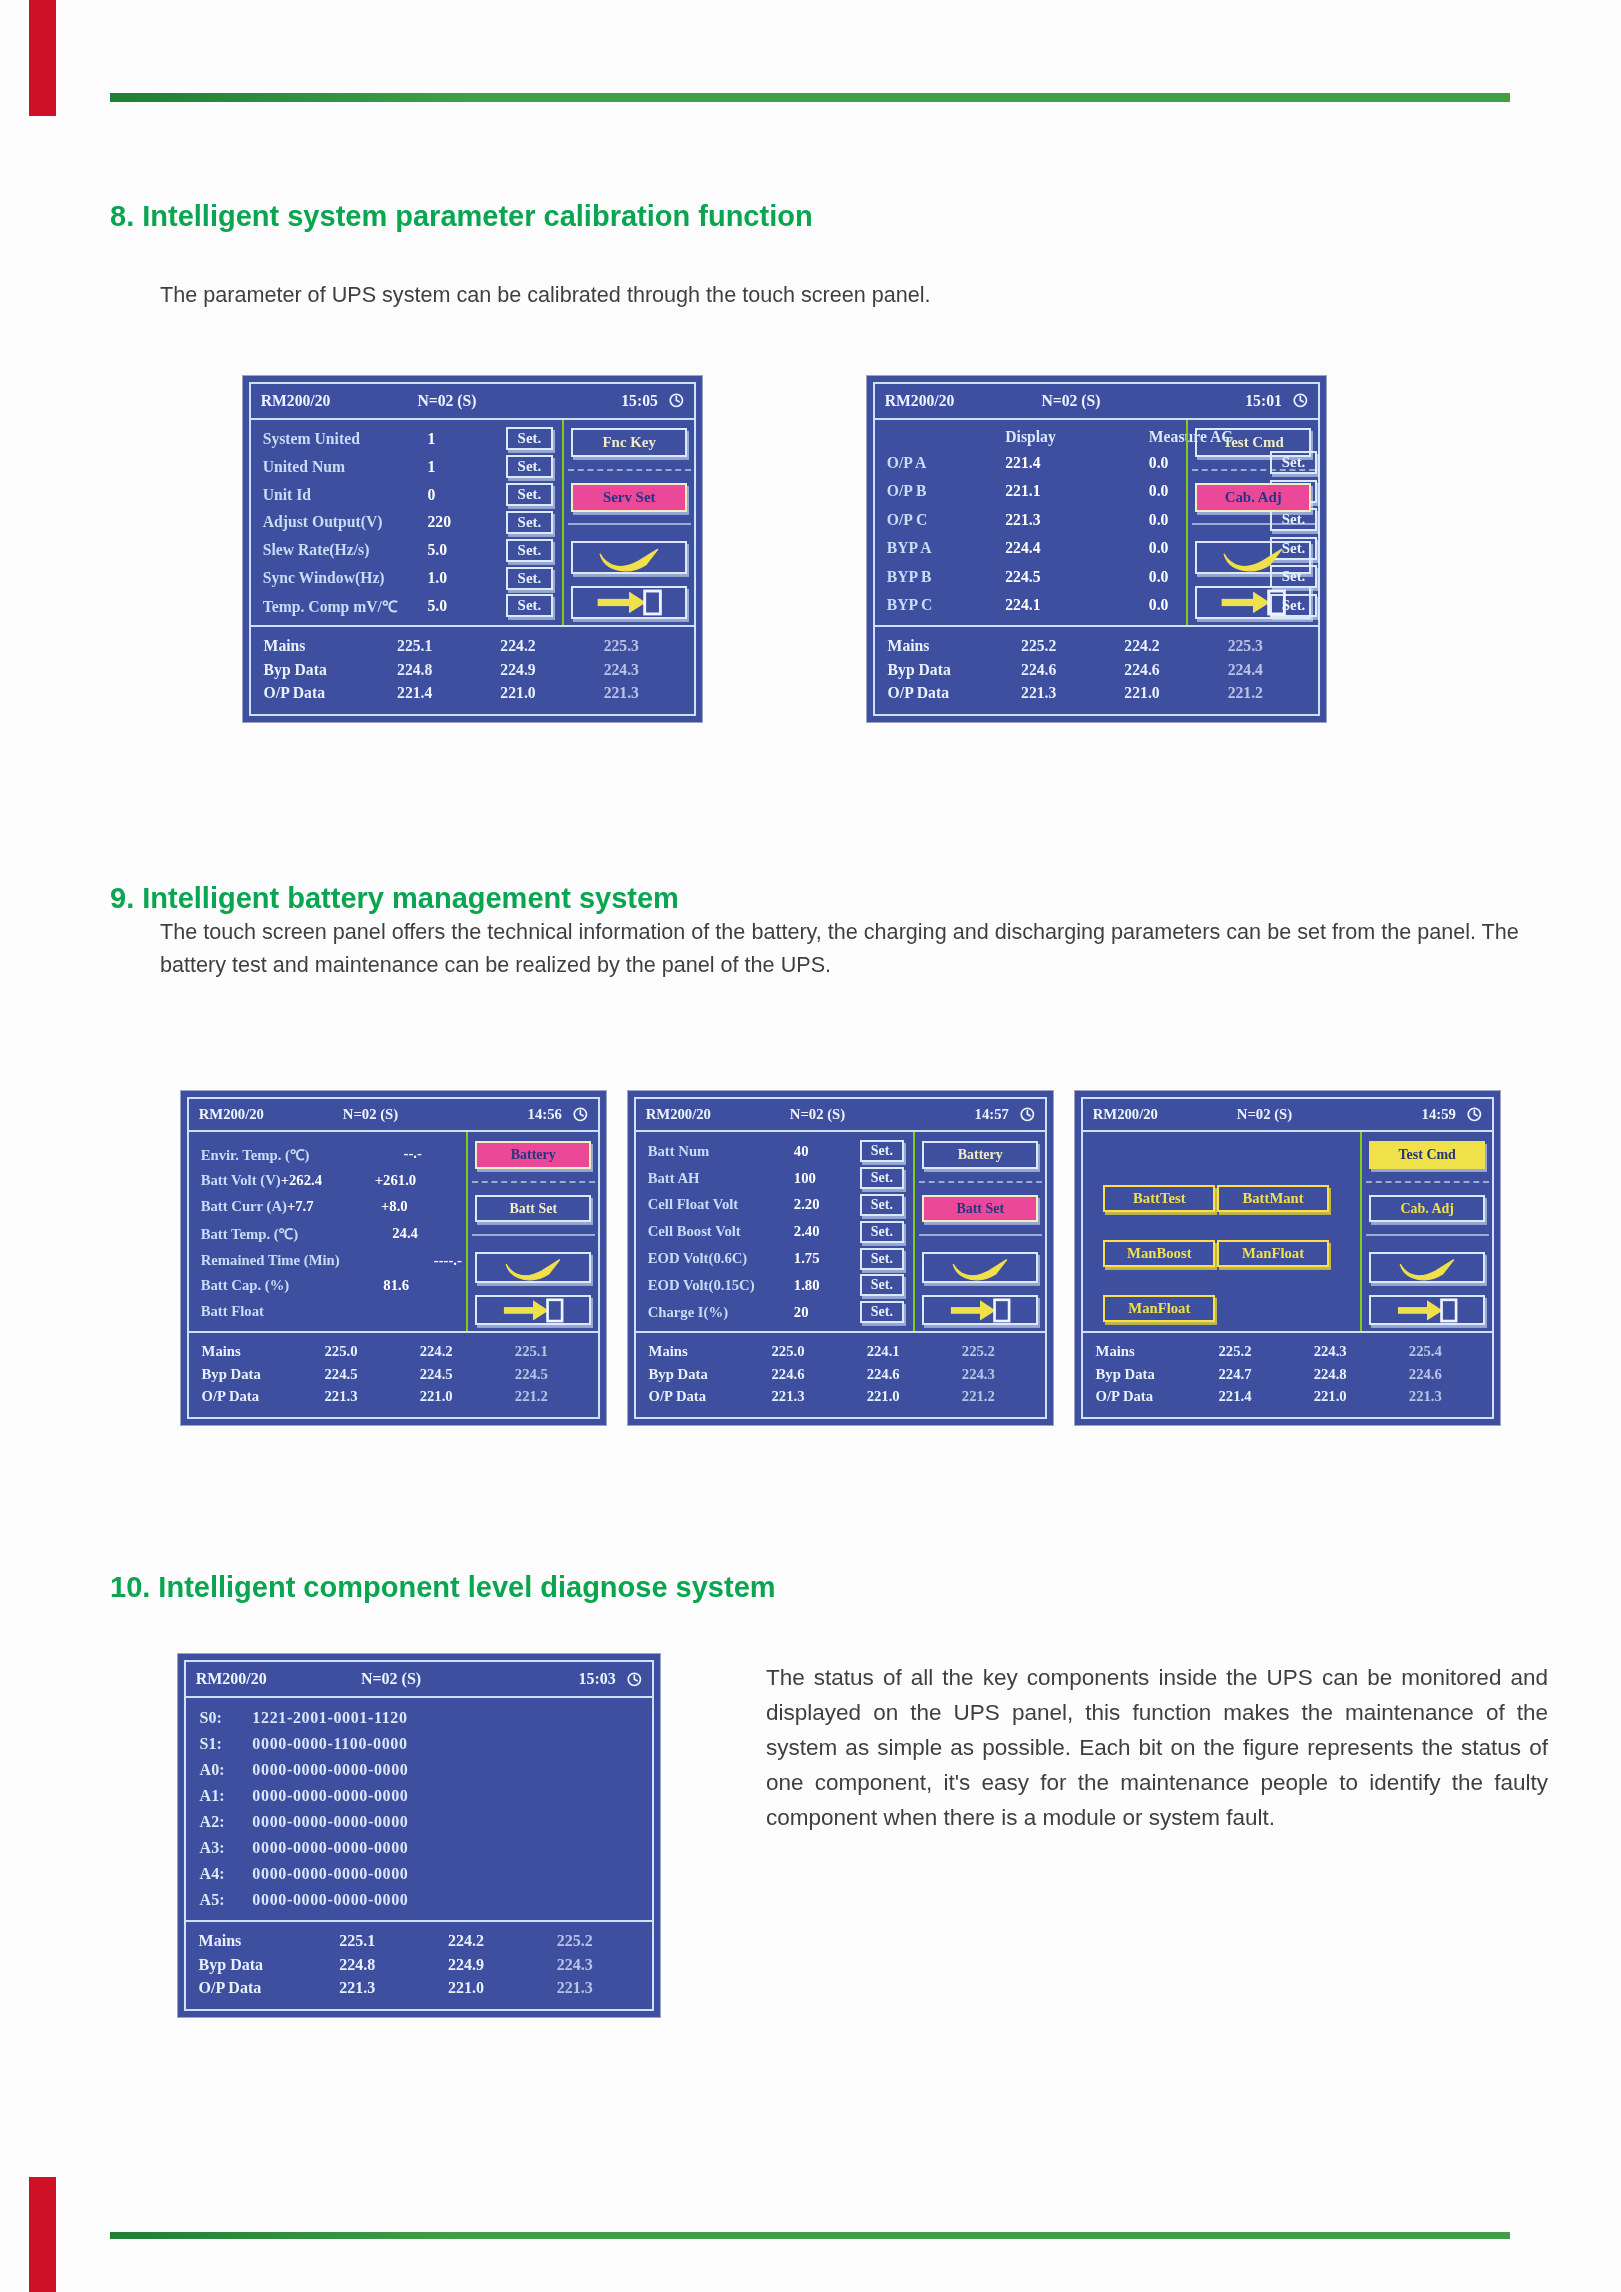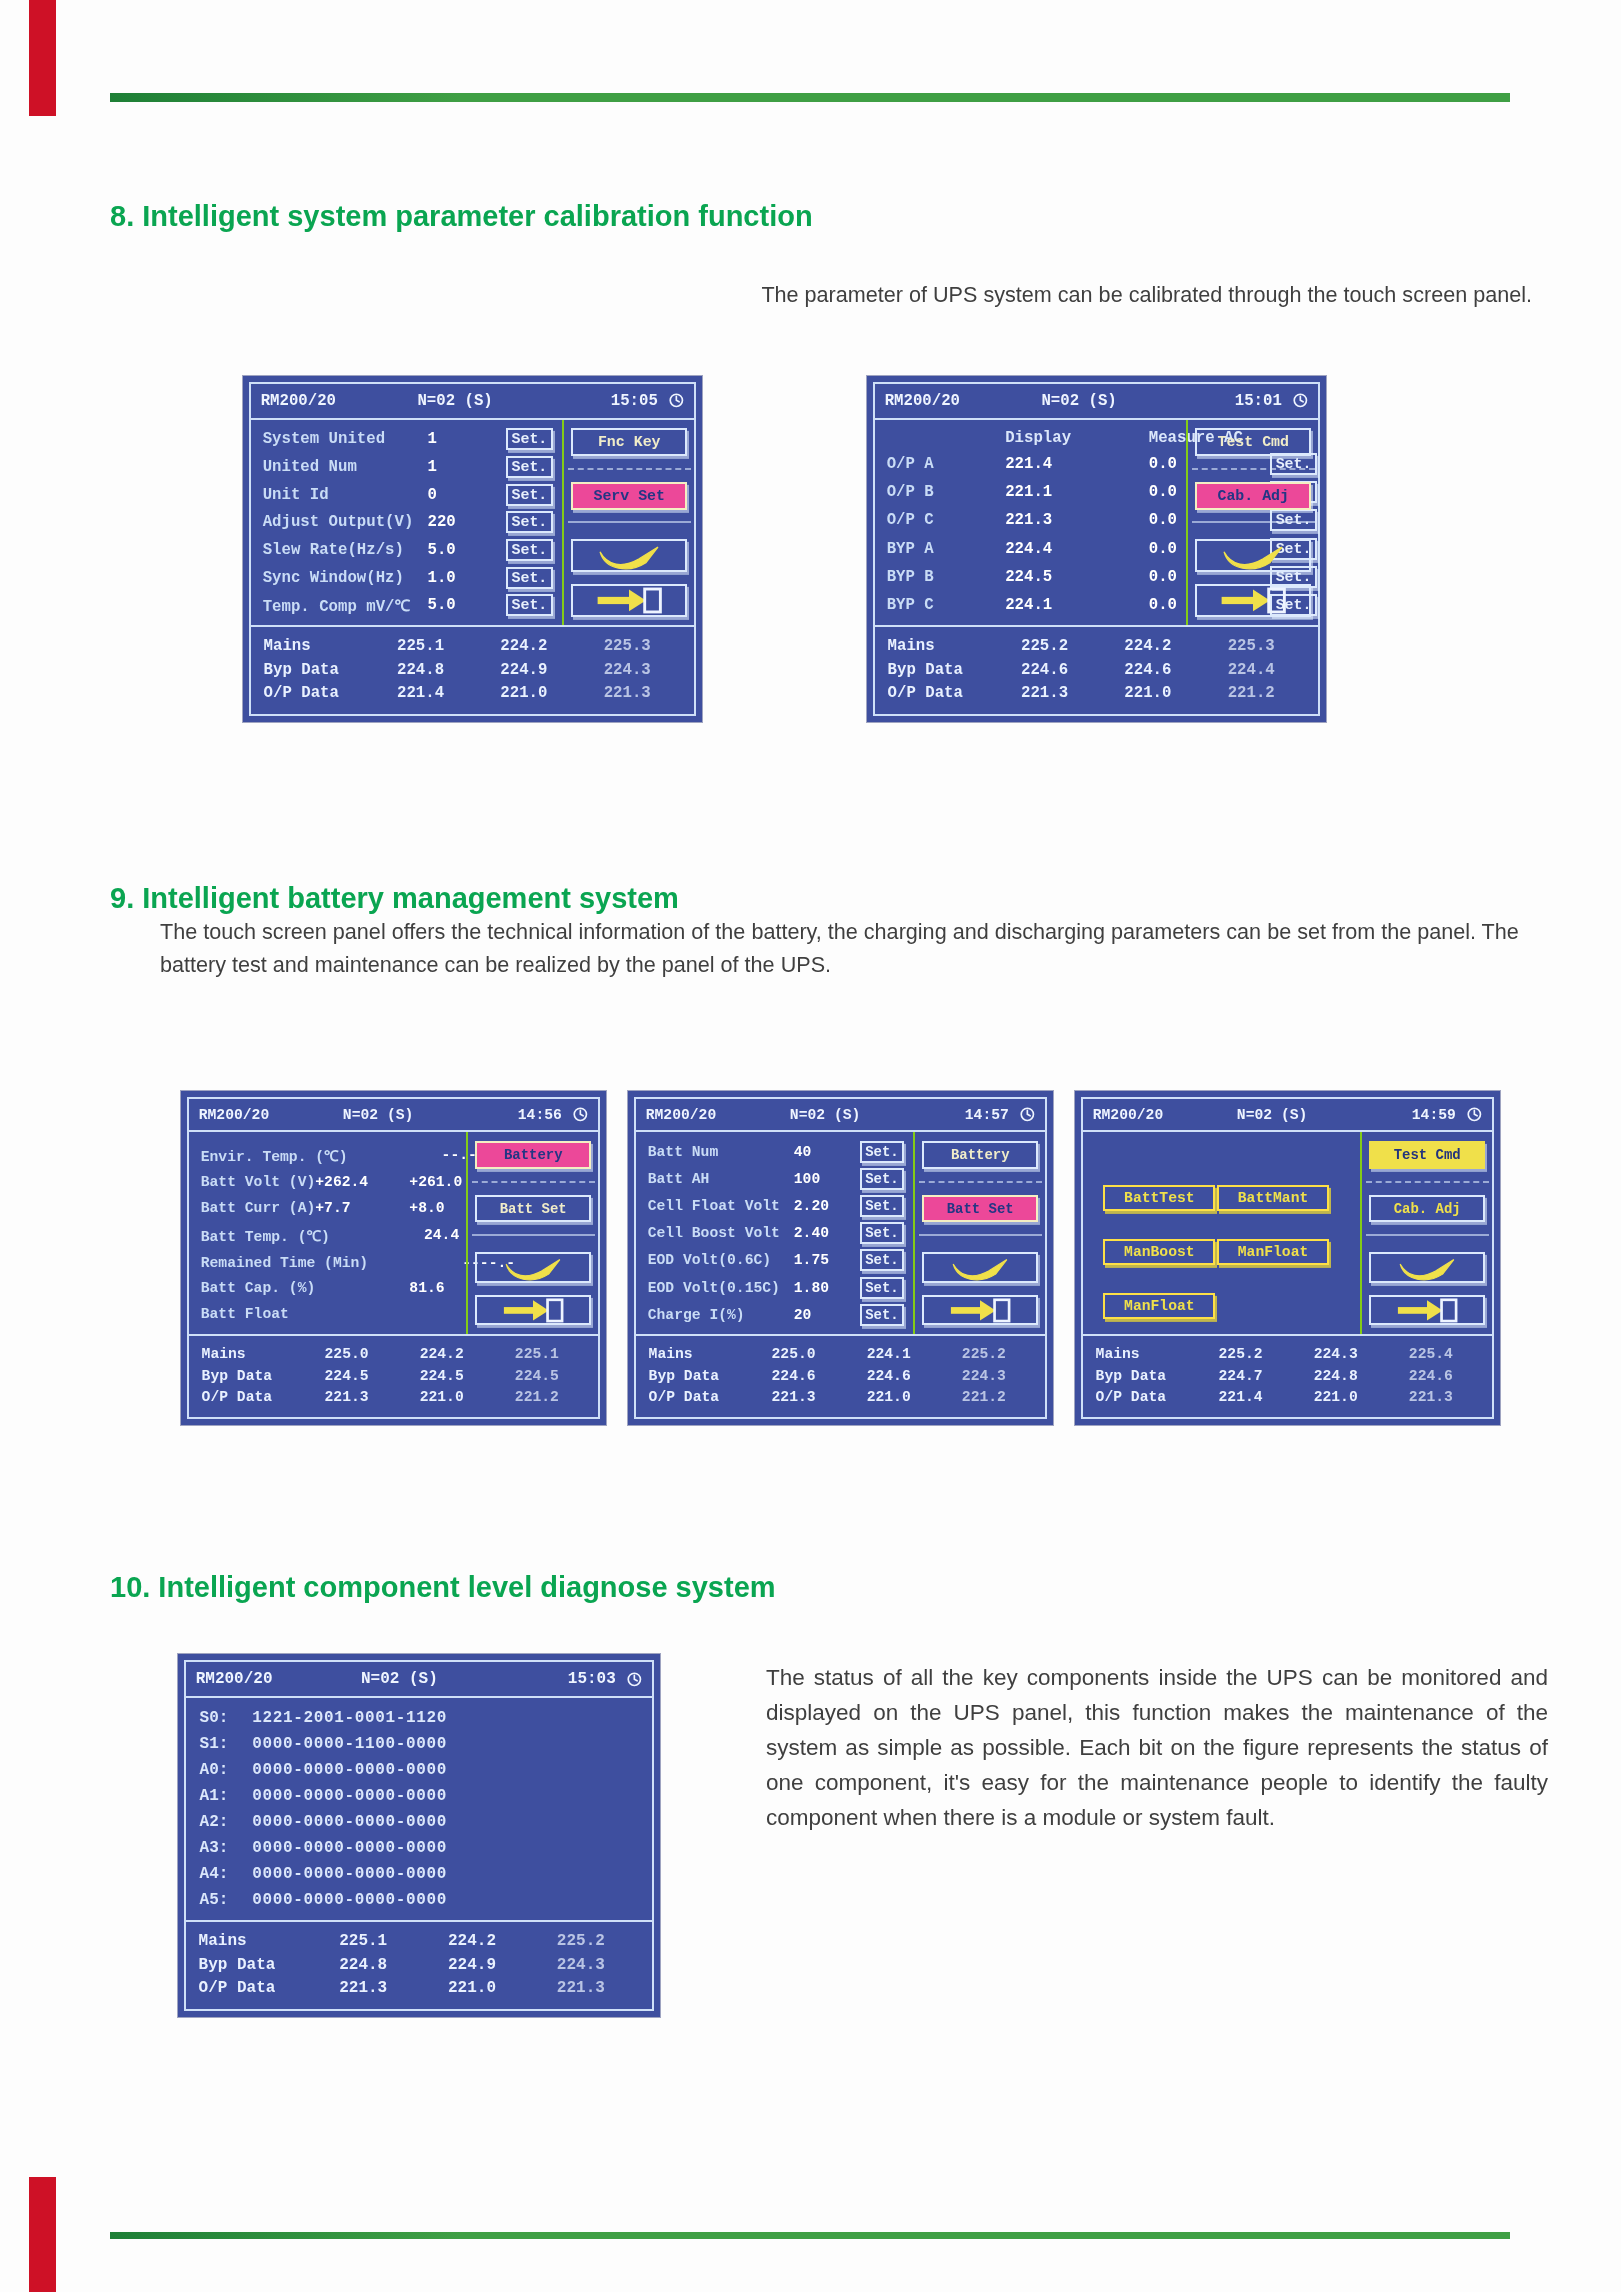--- a/index.html
+++ b/index.html
@@ -12,29 +12,29 @@
   .red-mark{position:absolute;left:29px;width:26.5px;height:116px;background:#ce1126;}
   .red-mark.top{top:0;}
   .red-mark.bottom{top:2177px;}
   .rule{position:absolute;left:110px;width:1400px;background:linear-gradient(90deg,#1e7f36,#3f9f44 25%,#3f9f44);}
   .rule.top{top:93px;height:8.8px;}
   .rule.bottom{top:2232px;height:6.9px;}
   
   .sec-h{position:absolute;margin:0;font-weight:bold;font-size:29px;color:#0aa551;white-space:nowrap;}
   .sec-p{position:absolute;margin:0;font-size:21.6px;color:#3f3f3f;line-height:1.55;}
   #h8{left:110px;top:200px;}
-  #p8{left:160px;top:278px;width:1372px;text-align:right;}
+  #p8{left:160px;top:278px;width:1372px;}
   #h9{left:110px;top:882px;}
   #p9{left:160px;top:915px;width:1372px;}
   #h10{left:110px;top:1571px;}
   #p10{left:766px;top:1660px;width:782px;font-size:22.5px;line-height:35px;text-align:justify;}
   
   .panel{
     position:absolute;background:#3e4f9f;padding:5.9px;box-sizing:border-box;
-    font-family:Liberation Mono, monospace;font-weight:bold;
+    font-family:Liberation Serif, serif;font-weight:bold;
     box-shadow:0 0 0 1px rgba(44,56,120,.45);
   }
   #panel1{left:243px;top:376px;width:459px;height:346px;font-size:15.7px;}
   #panel2{left:867px;top:376px;width:459px;height:346px;font-size:15.7px;}
   #panel3{left:181px;top:1091px;width:425px;height:334px;font-size:14.7px;}
   #panel4{left:628px;top:1091px;width:425px;height:334px;font-size:14.7px;}
   #panel5{left:1075px;top:1091px;width:425px;height:334px;font-size:14.7px;}
   #panel6{left:178px;top:1654px;width:482px;height:363px;font-size:16px;}
   .panel-inner{border:2px solid #cfe0f8;height:100%;box-sizing:border-box;display:flex;flex-direction:column;}
   .titlebar{display:flex;align-items:center;height:2.15em;padding:0 9.8px;border-bottom:2px solid #cfe0f8;color:#eef4ff;flex:none;}

